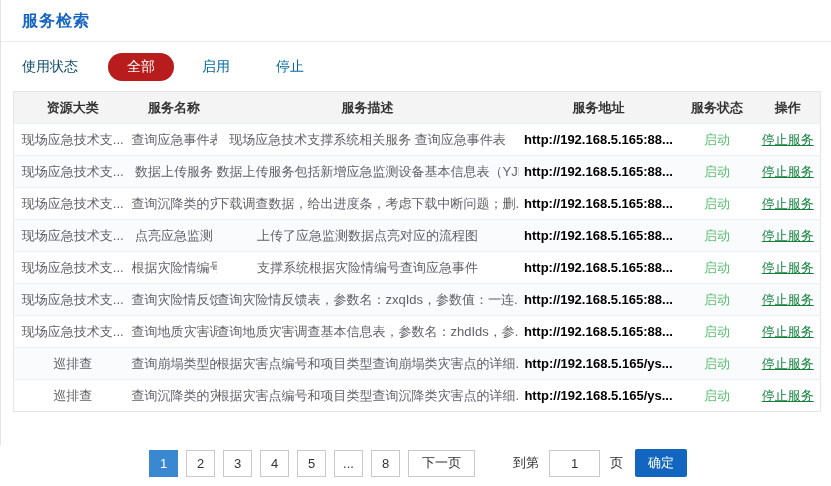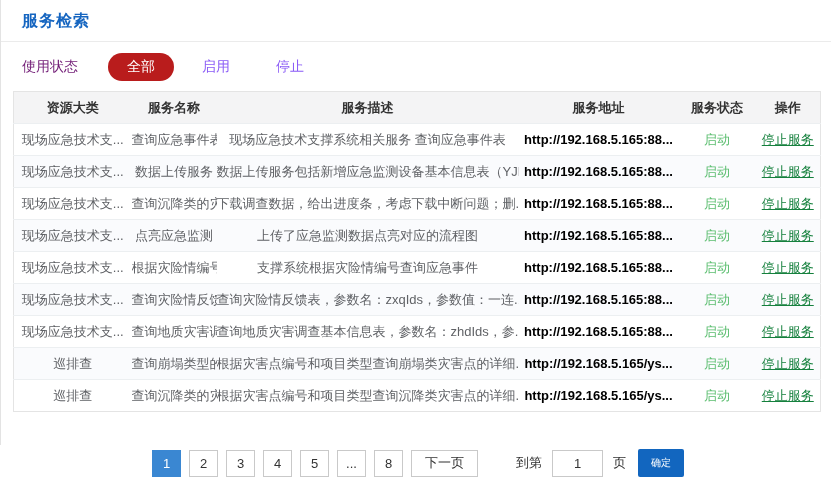--- a/index.html
+++ b/index.html
@@ -11,22 +11,22 @@
     overflow: hidden;
   }
   .app { width: 831px; height: 445px; background: #fff; border-left: 1px solid #e3e3e3; }
 
   
   .page-header { padding: 11px 20px 9px 21px; border-bottom: 1px solid #ebebeb; }
   .page-title { color: #1565c0; font-size: 16px; font-weight: bold; letter-spacing: 1px; }
 
   
   .filter-bar { display: flex; align-items: center; padding: 12px 20px 11px 21px; height: 49px; }
-  .filter-label { color: #701a75; font-size: 14px; margin-right: 30px; }
-  .filter-option { font-size: 14px; color: #8b5cf6; cursor: pointer; margin-right: 46px; }
+  .filter-label { color: #0c4a6e; font-size: 14px; margin-right: 30px; }
+  .filter-option { font-size: 14px; color: #0369a1; cursor: pointer; margin-right: 46px; }
   .filter-option.pill {
     background: #b91c1c; color: #fff; border-radius: 14px;
     padding: 5px 19px; margin-right: 28px;
   }
 
   
   table.services {
     width: 807px; margin: 0 12px; border-collapse: collapse;
     font-size: 13px; table-layout: fixed;
     border: 1px solid #e4e4e4;
@@ -61,21 +61,21 @@
   .page-btn.next { padding: 0 13px; }
   .goto-label { margin-left: 34px; color: #333; font-family: Liberation Mono, monospace; }
   .goto-input {
     width: 51px; height: 27px; margin: 0 10px 0 10px; border: 1px solid #c9c9c9;
     font-size: 13px; font-family: inherit; text-align: center; color: #333;
   }
   .goto-suffix { color: #333; }
   .confirm-btn {
     height: 28px; margin-left: 12px; padding: 0 13px;
     background: #1266bf; color: #fff; border: none; border-radius: 2px;
-    font-size: 10px; font-family: inherit; cursor: pointer;
+    font-size: 13px; font-family: inherit; cursor: pointer;
   }
 </style>
 </head>
 <body>
 
 <div class="app">
 
   <div class="page-header">
     <span class="page-title">服务检索</span>
   </div>

